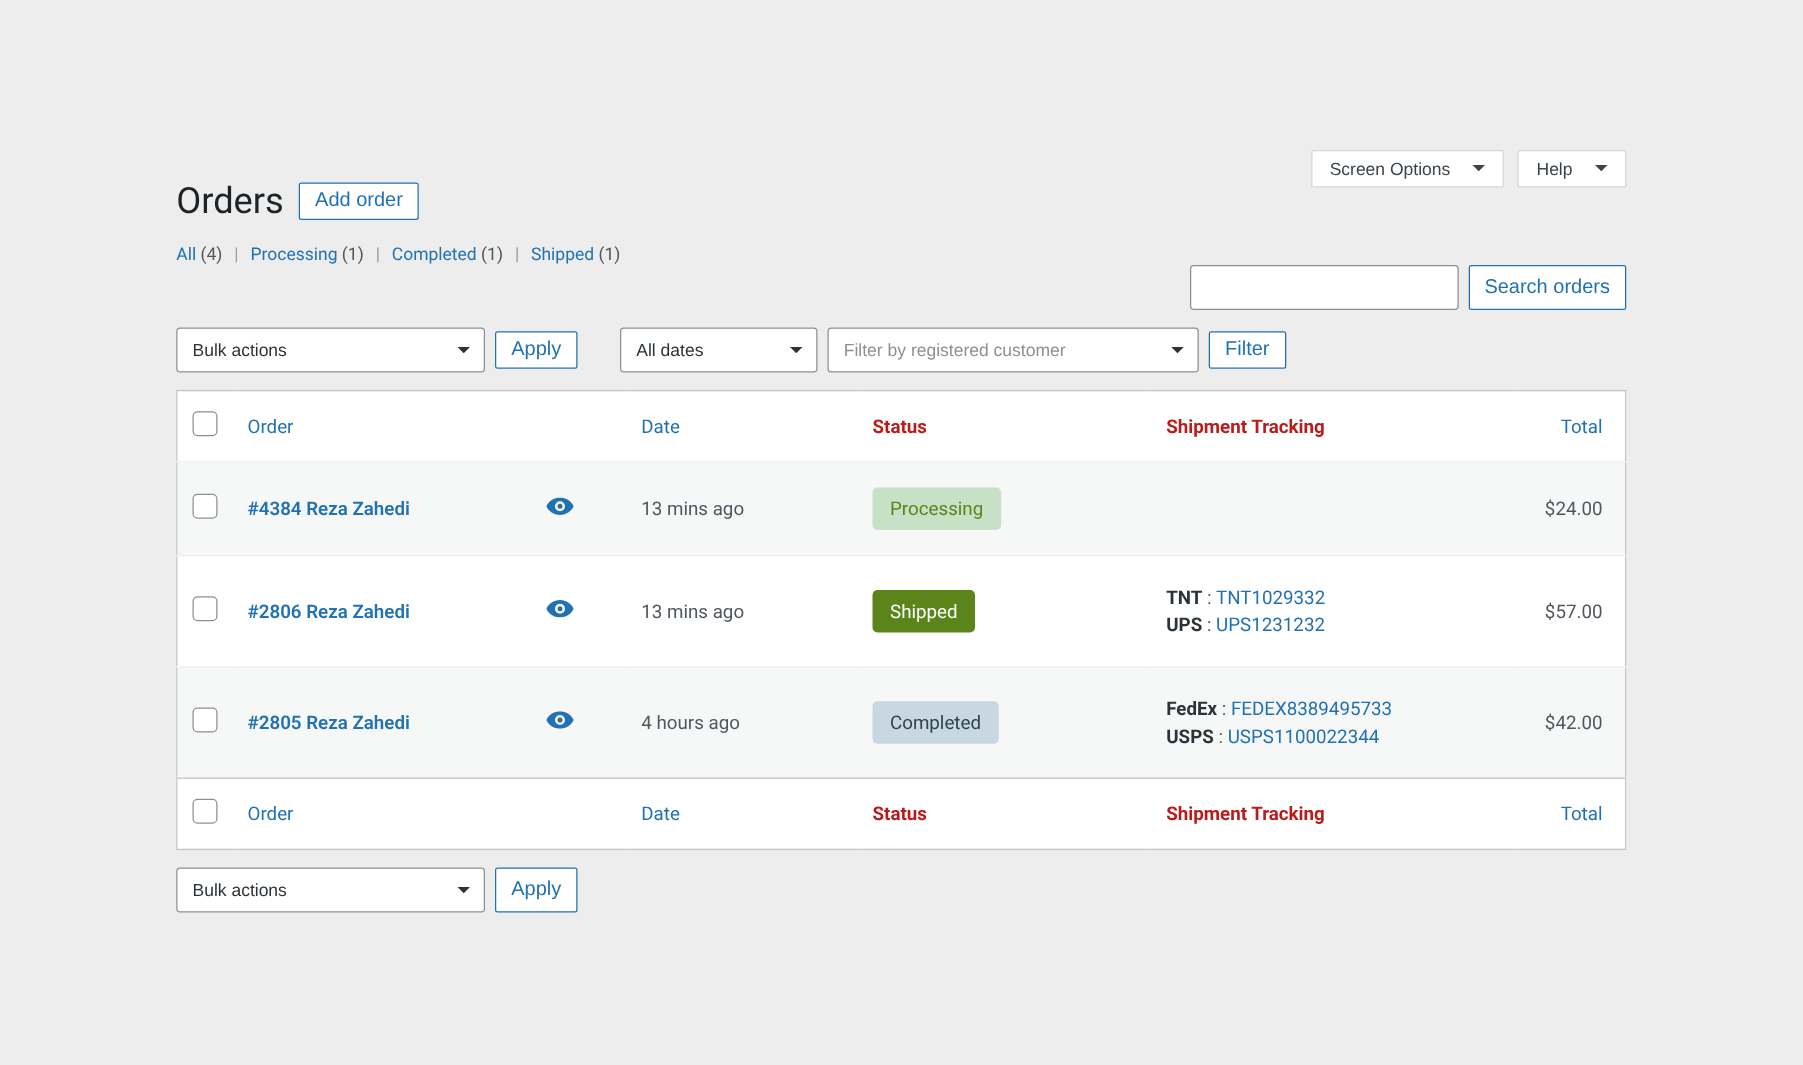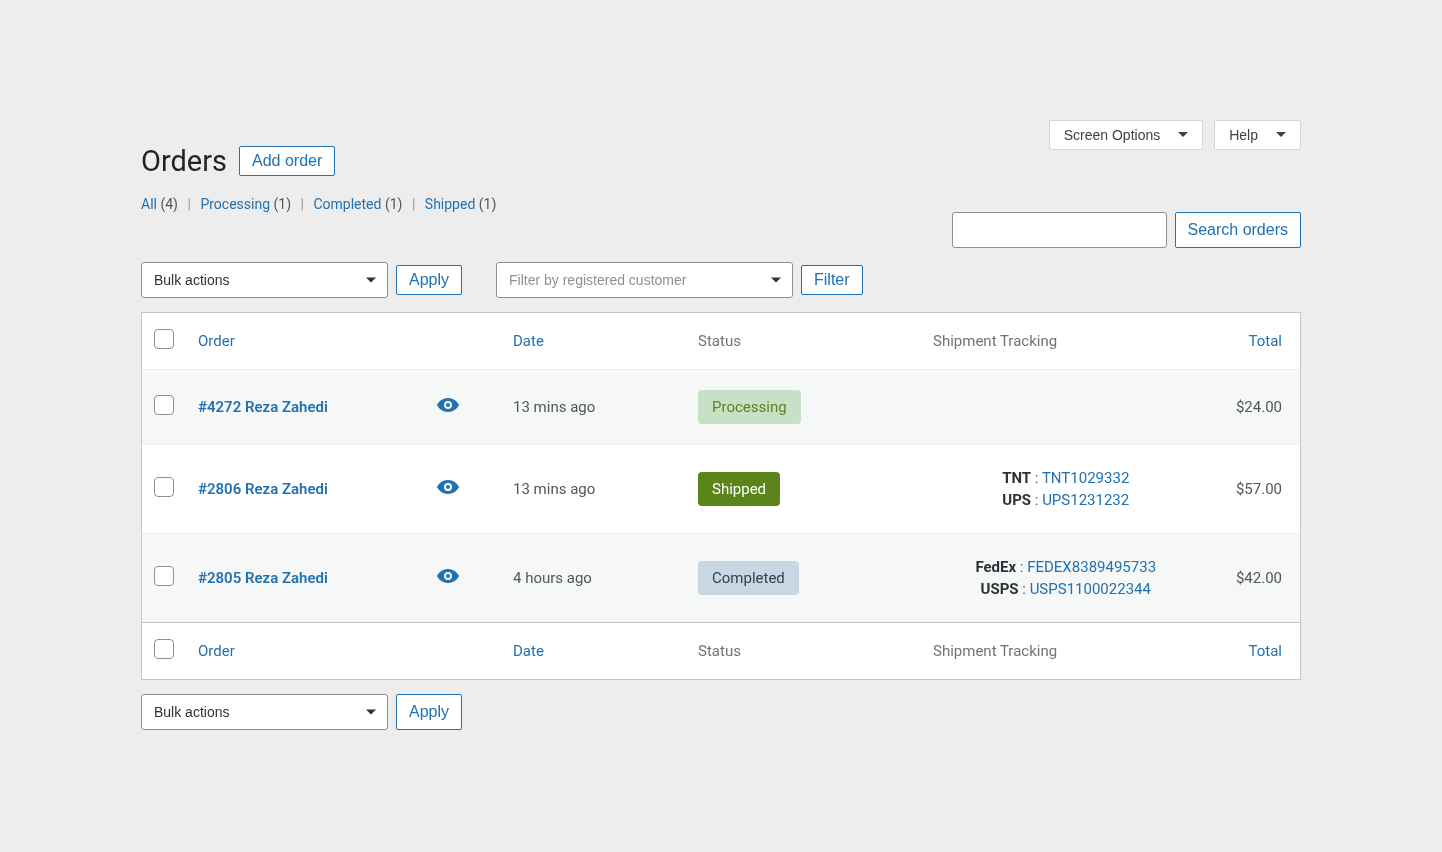--- a/index.html
+++ b/index.html
@@ -108,21 +108,21 @@
   background: #fff;
 }
 .table thead th, .table tfoot th {
   text-align: left;
   padding: 16px 12px;
   font-weight: 400;
   font-size: 15px;
   color: #2271b1;
   background: #fff;
 }
-.table thead th.nolink, .table tfoot th.nolink { color: #737373; }
+.table thead th.nolink, .table tfoot th.nolink { color: #b91c1c; font-weight: bold; }
 .table thead { border-bottom: 1px solid #c3c4c7; }
 .table tfoot { border-top: 1px solid #c3c4c7; }
 .table tbody tr { border-top: 1px solid #eee; }
 .table tbody tr:nth-child(odd) { background: #f6f7f7; }
 .table td { padding: 20px 12px; vertical-align: middle; font-size: 15px; color: #50575e; }
 .table .check-col { width: 44px; text-align: center; }
 .checkbox {
   width: 20px; height: 20px;
   border: 1px solid #8c8f94;
   border-radius: 4px;
@@ -138,21 +138,21 @@
 .table th.total-col, .table td.total-col { text-align: right; padding-right: 18px; }
 .status-badge {
   display: inline-block;
   padding: 8px 14px;
   border-radius: 4px;
   font-size: 15px;
 }
 .status-processing { background: #c6e1c6; color: #5b841b; }
 .status-shipped { background: #5b841b; color: #fff; }
 .status-completed { background: #c8d7e1; color: #2e4453; }
-.tracking div { margin: 4px 0; font-size: 15px; text-align: center; }
+.tracking div { margin: 4px 0; font-size: 15px; }
 .tracking .carrier { font-weight: 700; color: #2c3338; }
 .tracking a { color: #2271b1; text-decoration: none; }
 .eye-icon { color: #2271b1; cursor: pointer; float: right; margin-right: 30px; }
 .bottom-row { margin-top: 14px; display: flex; gap: 8px; }
 .caret-down {
   display: inline-block;
   border: 5px solid transparent;
   border-top-color: #3c434a;
   margin-top: 4px;
 }
@@ -193,20 +193,25 @@
   </div>
 
   <div class="filter-row">
     <span class="select-wrap">
       <select class="select" style="width:247px">
         <option>Bulk actions</option>
       </select>
     </span>
     <button class="primary-outline">Apply</button>
     <span style="width:18px"></span>
+    <span class="select-wrap">
+      <select class="select" style="width:158px">
+        <option>All dates</option>
+      </select>
+    </span>
     <span class="select-wrap">
       <select class="select customer">
         <option>Filter by registered customer</option>
       </select>
     </span>
     <button class="primary-outline">Filter</button>
   </div>
 
   <table class="table" style="margin-top:14px">
     <thead>
@@ -216,21 +221,21 @@
         <th class="date-col"><span>Date</span></th>
         <th class="status-col nolink"><span>Status</span></th>
         <th class="nolink"><span>Shipment Tracking</span></th>
         <th class="total-col"><span>Total</span></th>
       </tr>
     </thead>
     <tbody id="order-rows">
         <tr>
     <td class="check-col"><span class="checkbox"></span></td>
     <td class="order-col">
-      <a href="#" class="order-link">#4272 Reza Zahedi</a>
+      <a href="#" class="order-link">#4384 Reza Zahedi</a>
       <span class="eye-icon"><svg width="22" height="14" viewBox="0 0 22 14">
                 <path fill="#2271b1" d="M11 0C6 0 2 3 0 7c2 4 6 7 11 7s9-3 11-7c-2-4-6-7-11-7zm0 11a4 4 0 110-8 4 4 0 010 8zm0-6a2 2 0 100 4 2 2 0 000-4z"></path>
               </svg></span>
     </td>
     <td class="date-col">13 mins ago</td>
     <td class="status-col"><span class="status-badge status-processing">Processing</span></td>
     <td class="tracking"></td>
     <td class="total-col">$24.00</td>
   </tr>
         <tr>

